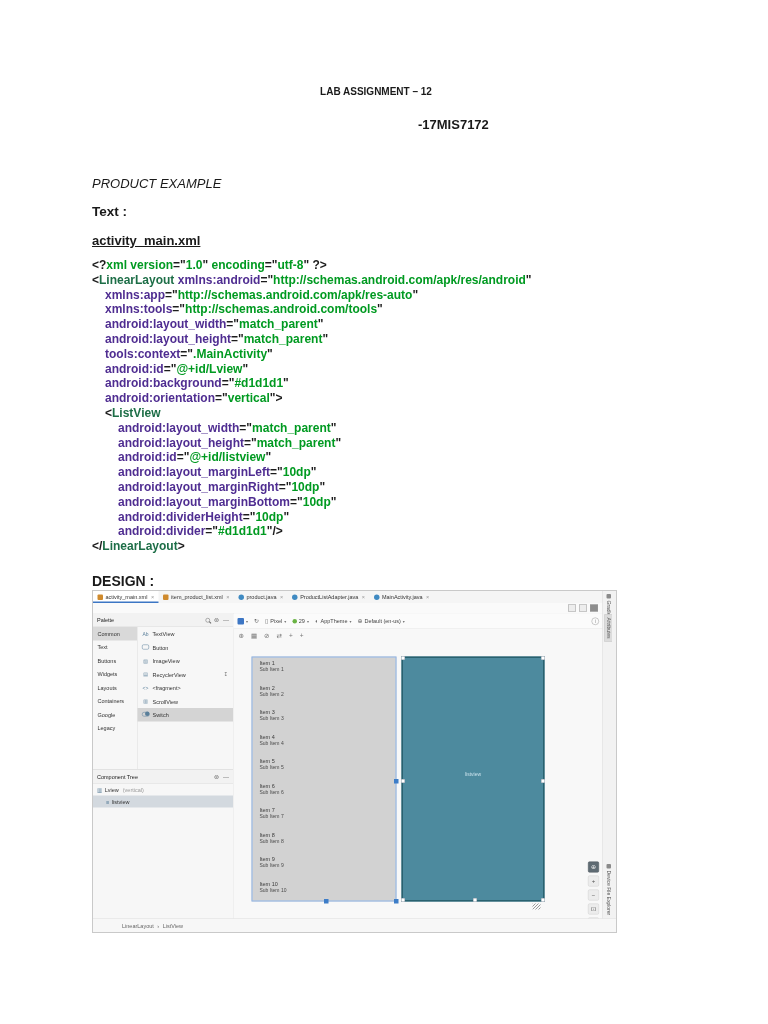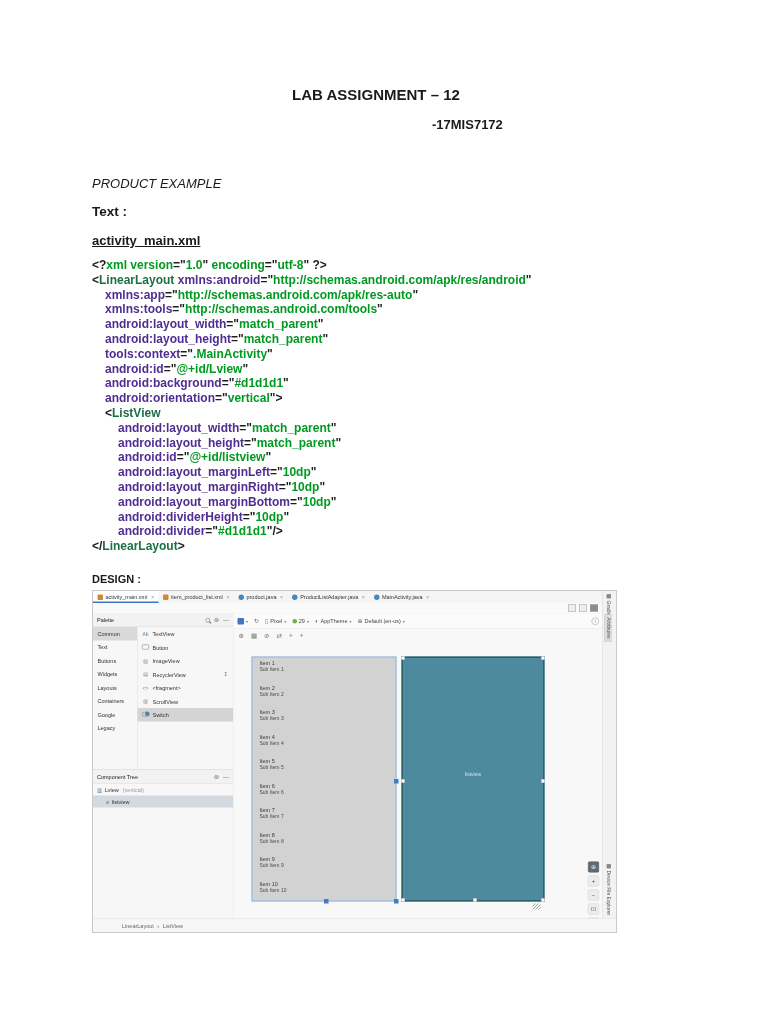--- a/index.html
+++ b/index.html
@@ -1,27 +1,27 @@
 <!DOCTYPE html>
 <html><head>
 <meta charset="utf-8">
 <style>
   html,body{margin:0;padding:0;background:#fff;}
   .page{position:relative;width:768px;height:1024px;background:#ffffff;
         font-family:"Liberation Sans",sans-serif;color:#1a1a1a;overflow:hidden;}
 
   
   .doc-title{position:absolute;top:86px;left:0;width:752px;text-align:center;
-             font-size:15px;font-weight:700;}
-  .doc-id{position:absolute;top:117px;left:432px;font-size:13px;font-weight:700;}
+             font-size:10px;font-weight:700;}
+  .doc-id{position:absolute;top:117px;left:418px;font-size:13px;font-weight:700;}
   .doc-section{position:absolute;top:176px;left:92px;font-size:13px;font-style:italic;}
   .doc-code-label{position:absolute;top:204px;left:92px;font-size:13.5px;font-weight:700;}
   .doc-filename{position:absolute;top:233px;left:92px;font-size:13px;font-weight:700;
                 text-decoration:underline;}
-  .design-label{position:absolute;top:573px;left:92px;font-size:11px;font-weight:700;}
+  .design-label{position:absolute;top:573px;left:92px;font-size:14px;font-weight:700;}
 
   
   .code-block{position:absolute;top:258px;left:92px;font-size:12px;font-weight:700;
               line-height:14.8px;white-space:pre;}
   .cl{height:14.8px;}
   .ind0{margin-left:0;} .ind1{margin-left:13px;} .ind2{margin-left:26px;}
   .tok-p{color:#1c1c1c;} .tok-g{color:#1d6e47;} .tok-a{color:#4f2d91;} .tok-v{color:#009a21;}
 
   
   .studio{position:absolute;top:590px;left:92px;width:523px;height:341px;

